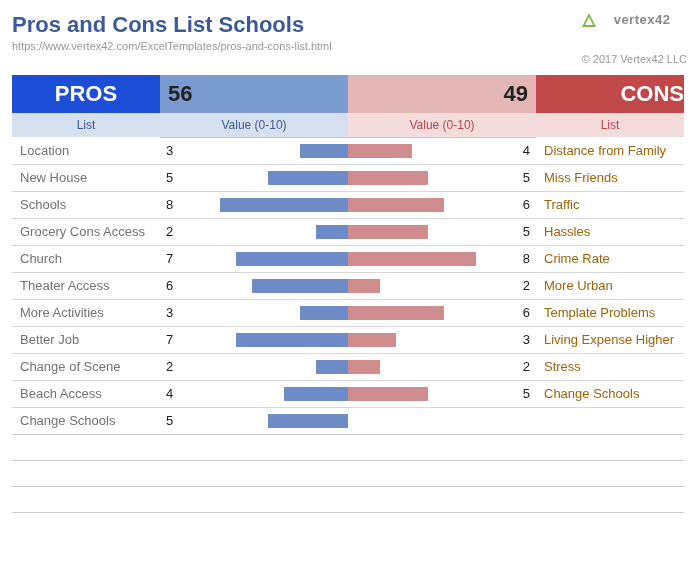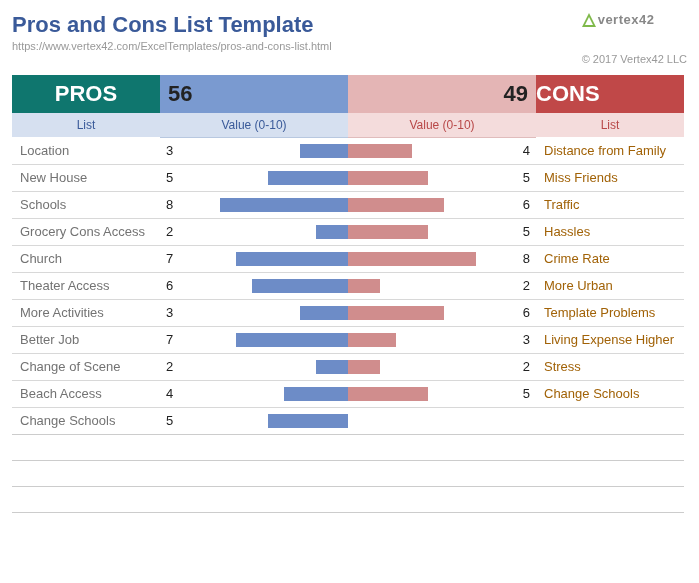--- a/index.html
+++ b/index.html
@@ -7,30 +7,30 @@
     margin: 0;
     padding: 12px;
     font-family: Arial, Helvetica, sans-serif;
     background: #fff;
     width: 699px;
   }
   .header-row { display: flex; justify-content: space-between; align-items: flex-start; }
   .title { font-size: 22px; font-weight: bold; color: #3a5a99; margin: 0; }
   .url { font-size: 11px; color: #999; margin: 2px 0 8px; }
   .copyright { font-size: 11px; color: #999; margin-top: 26px; }
-  .logo { display: flex; align-items: center; gap: 2px; font-size: 13px; color: #888; }
+  .logo { display: flex; align-items: center; gap: 18px; font-size: 13px; color: #888; }
   .logo svg { display: block; }
   .logo-text { font-weight: bold; letter-spacing: 0.5px; }
 
   .table { width: 672px; border-collapse: collapse; margin-top: 10px; }
   .hdr-row1 td { padding: 0; }
-  .pros-hdr { background: #0f766e; color: #fff; font-size: 22px; font-weight: bold; text-align: center; height: 38px; width: 148px; }
+  .pros-hdr { background: #1d4ed8; color: #fff; font-size: 22px; font-weight: bold; text-align: center; height: 38px; width: 148px; }
   .pros-total { background: #7a9ad0; color: #222; font-size: 22px; font-weight: bold; text-align: left; padding-left: 8px !important; width: 188px; }
   .cons-total { background: #e4b5b5; color: #222; font-size: 22px; font-weight: bold; text-align: right; padding-right: 8px !important; width: 188px; }
-  .cons-hdr { background: #c04848; color: #fff; font-size: 22px; font-weight: bold; text-align: left; width: 148px; }
+  .cons-hdr { background: #c04848; color: #fff; font-size: 22px; font-weight: bold; text-align: right; width: 148px; }
 
   .hdr-row2 td { font-size: 12px; height: 24px; padding: 0; }
   .pros-sub { background: #d6e0f0; color: #3a5a99; text-align: center; }
   .cons-sub { background: #f4dcdc; color: #b84848; text-align: center; }
   .pros-sub.valcol { border-bottom: 1px solid #b8c8e0; }
   .cons-sub.valcol { border-bottom: 1px solid #e0bcbc; }
 
   .data-row td { height: 26px; font-size: 13px; padding: 0; border-bottom: 1px solid #d8d8d8; }
   .pros-label { color: #737373; padding-left: 8px !important; }
   .cons-label { color: #a16207; padding-left: 8px !important; }
@@ -46,21 +46,21 @@
   .bar-pros { right: 0; background: #6d8cc7; }
   .bar-cons { left: 0; background: #d08d8d; }
 
   .data-row:nth-last-child(-n+4) td { border-bottom: 1px solid #ccc; }
 </style>
 </head>
 <body>
 
 <div class="header-row">
   <div>
-    <h1 class="title">Pros and Cons List Template</h1>
+    <h1 class="title">Pros and Cons List Schools</h1>
     <div class="url">https://www.vertex42.com/ExcelTemplates/pros-and-cons-list.html</div>
   </div>
   <div style="text-align:right;">
     <div class="logo">
       <svg width="14" height="14" viewBox="0 0 14 14">
           <polygon points="7,0 14,14 0,14" fill="#7fb94a"></polygon>
           <polygon points="7,4 11,12 3,12" fill="#fff"></polygon>
         </svg>
       <div>
         <div class="logo-text">vertex42</div>

